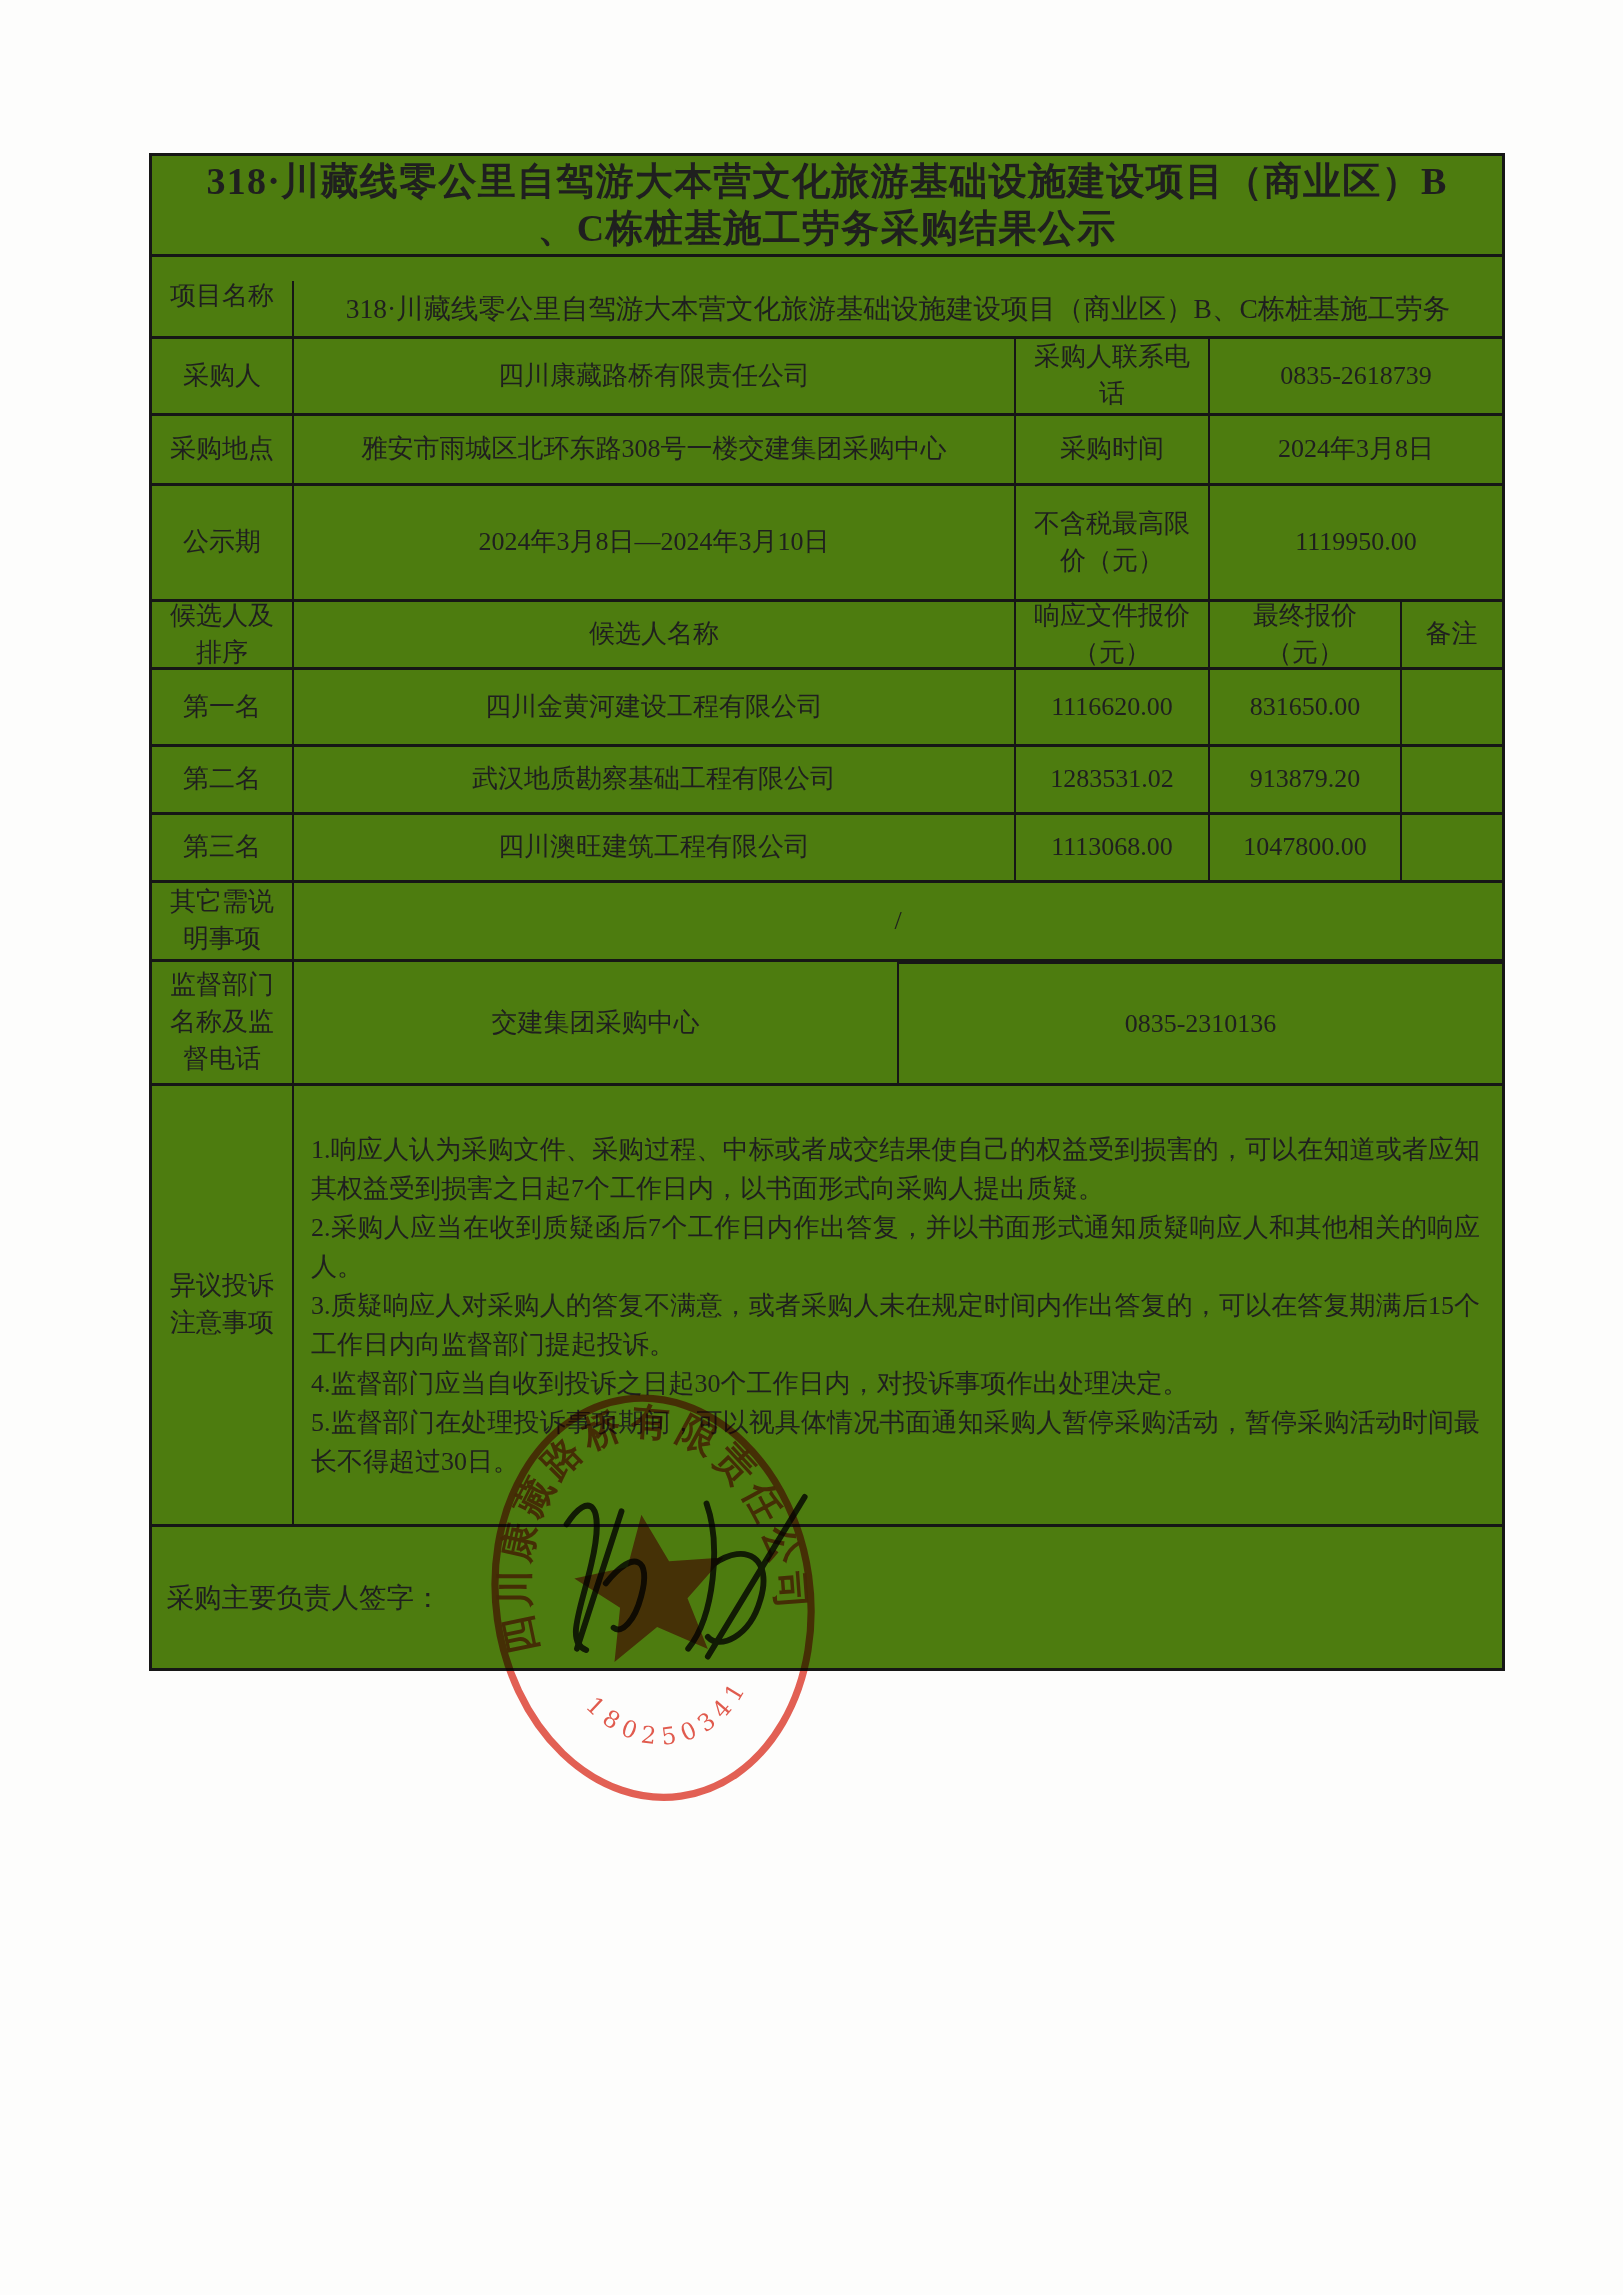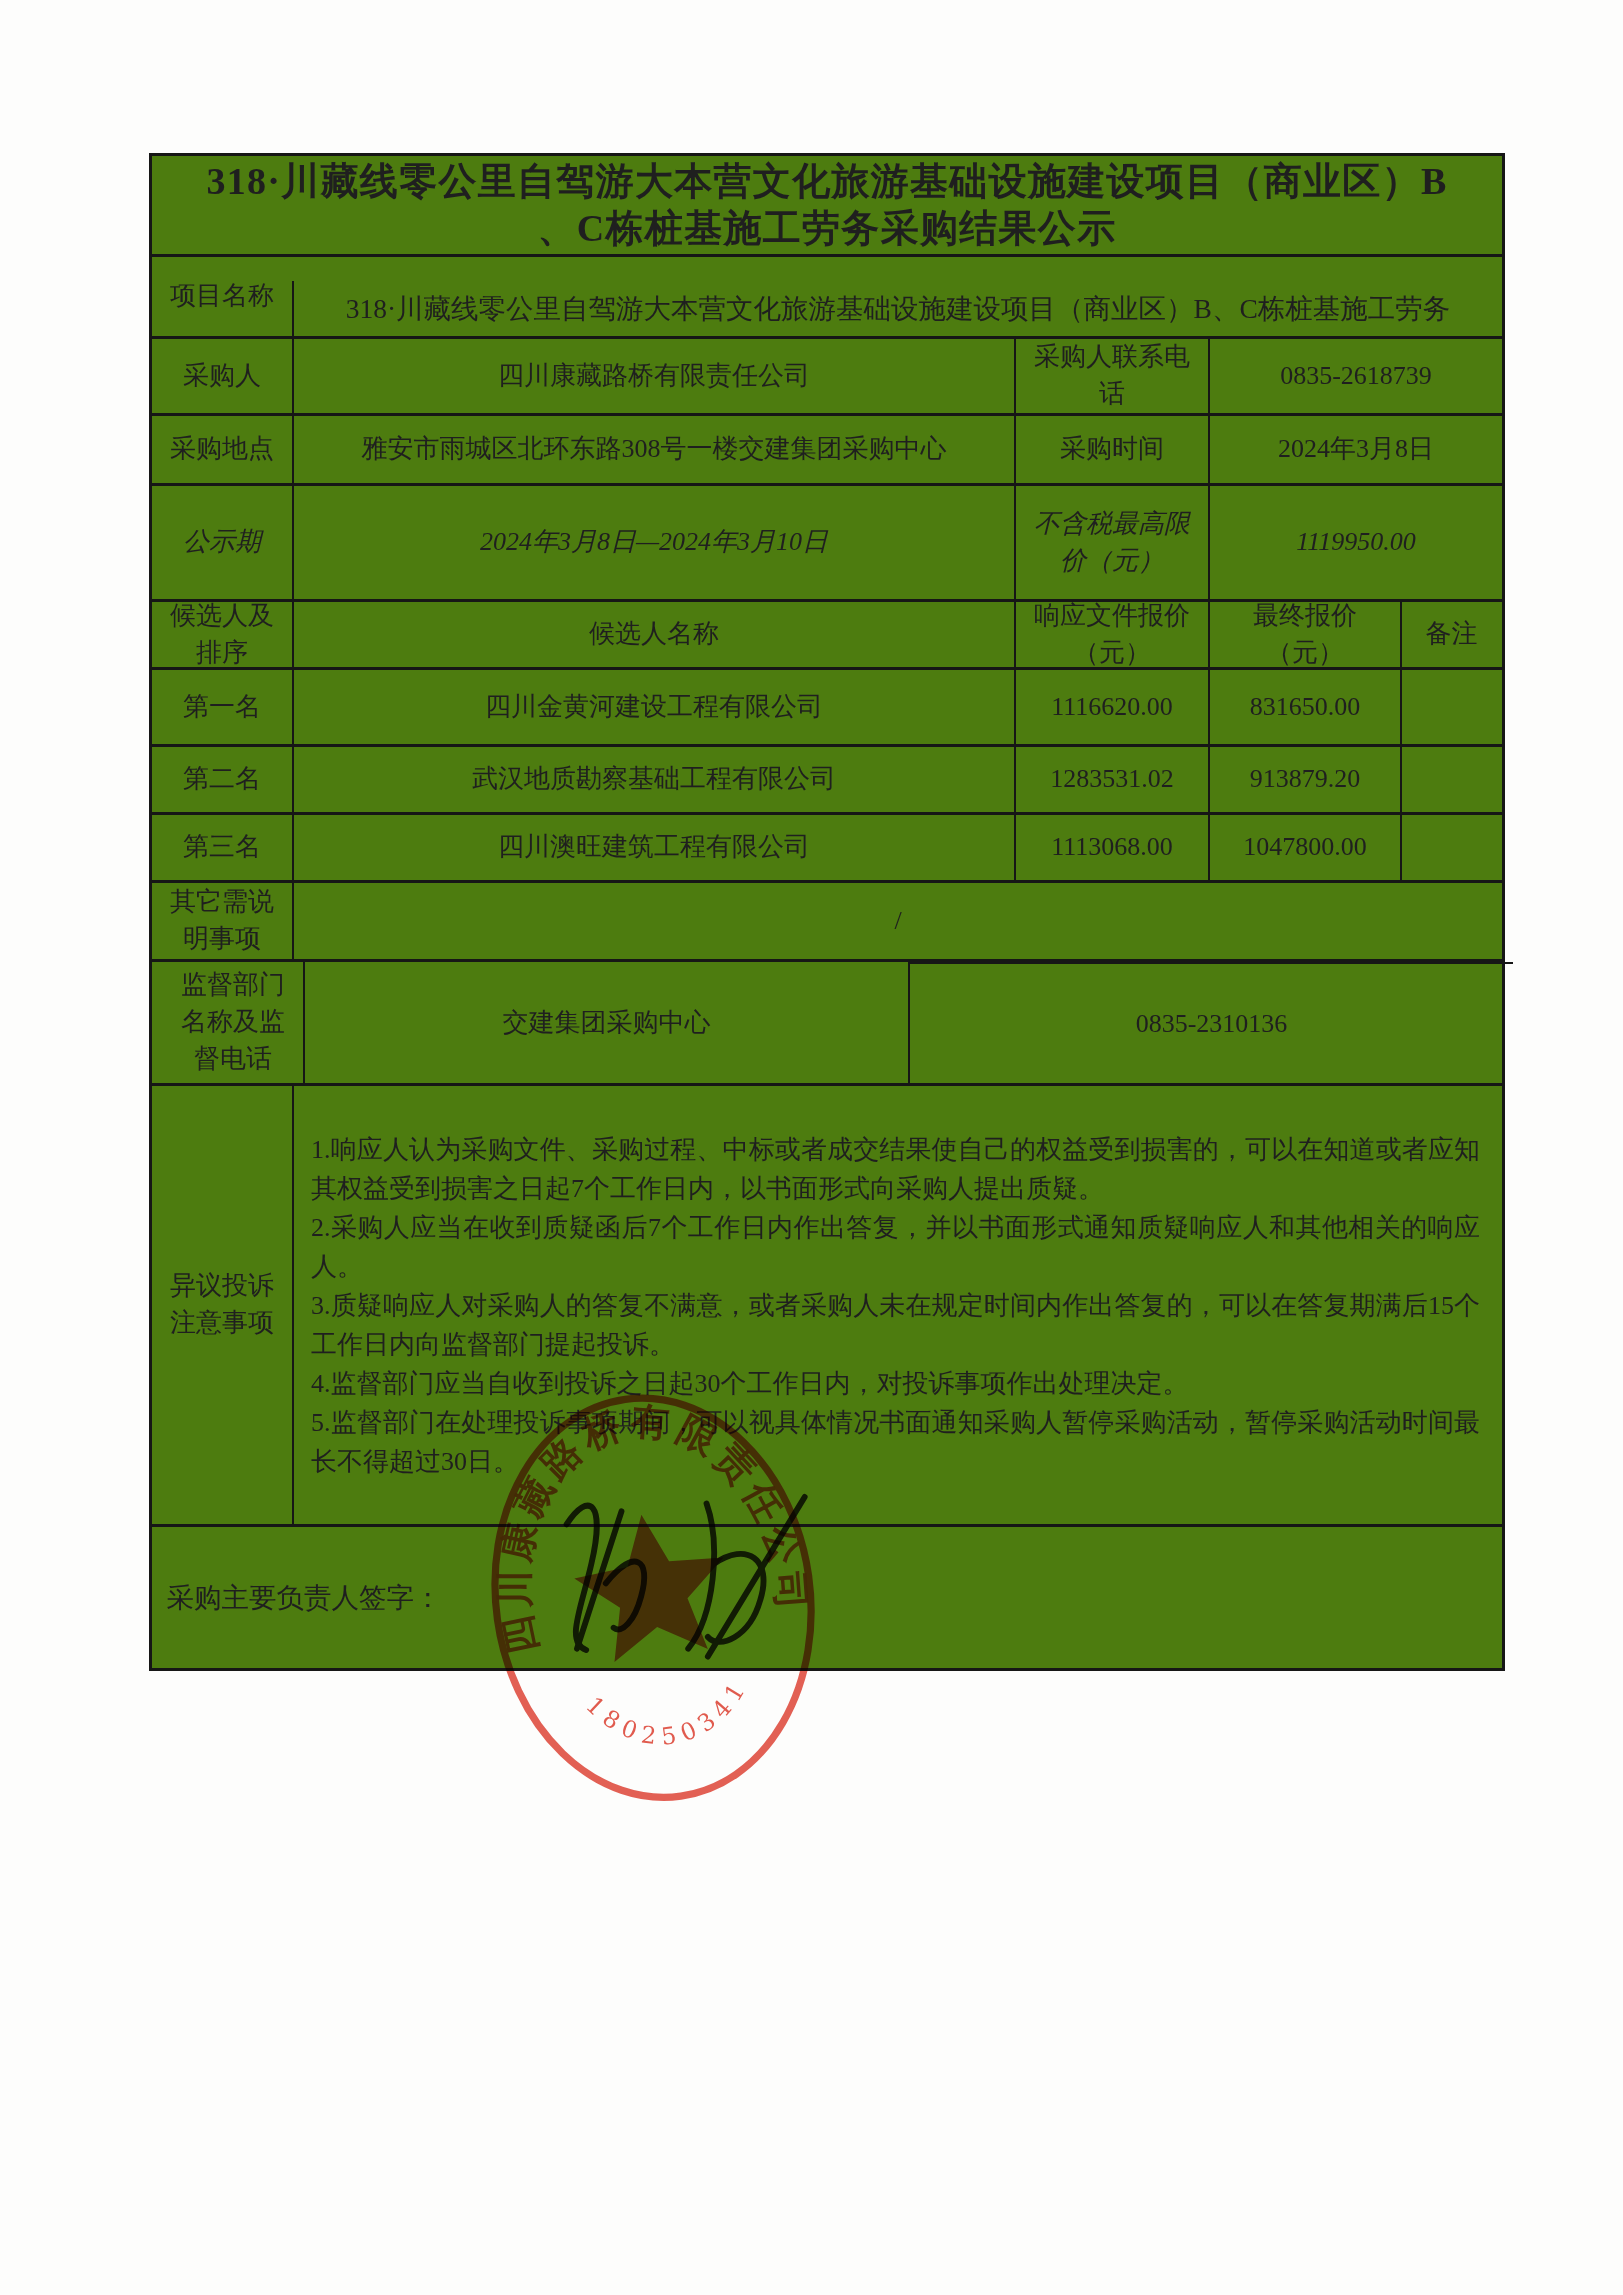--- a/index.html
+++ b/index.html
@@ -29,27 +29,27 @@
   .w-final{width:192px;flex:0 0 192px;}
   .w-note{width:101px;flex:0 0 101px;}
   .w-span{width:1210px;flex:0 0 1210px;}
 
   .r-title{height:98px;flex-direction:column;align-items:center;justify-content:center;}
   .r-title .tline{font-size:38px;line-height:47px;font-weight:bold;letter-spacing:1.3px;text-align:center;width:100%;}
   .r-project{height:82px;}
   .r-project .val{font-size:27.5px;margin-top:24px;}
   .r-buyer{height:77px;}
   .r-location{height:70px;}
-  .r-period{height:116px;font-style:italic;}
+  .r-period{height:116px;}
   .r-chead{height:68px;}
   .r-cand1{height:77px;}
   .r-cand2{height:68px;}
   .r-cand3{height:68px;}
   .r-other{height:79px;}
-  .r-superv{height:124px;padding-left:11px;}
+  .r-superv{height:124px;}
   .r-notice{height:441px;}
   .r-sign{height:144px;}
 
   .superv-stack{display:flex;flex-direction:row;width:1210px;flex:0 0 1210px;}
   .superv-stack .sub{
     box-sizing:border-box;border-left:2px solid #161616;flex:1;
     display:flex;align-items:center;justify-content:center;font-size:26px;
   }
   .superv-stack .sub + .sub{border-top:2.6px solid #161616;}
 

